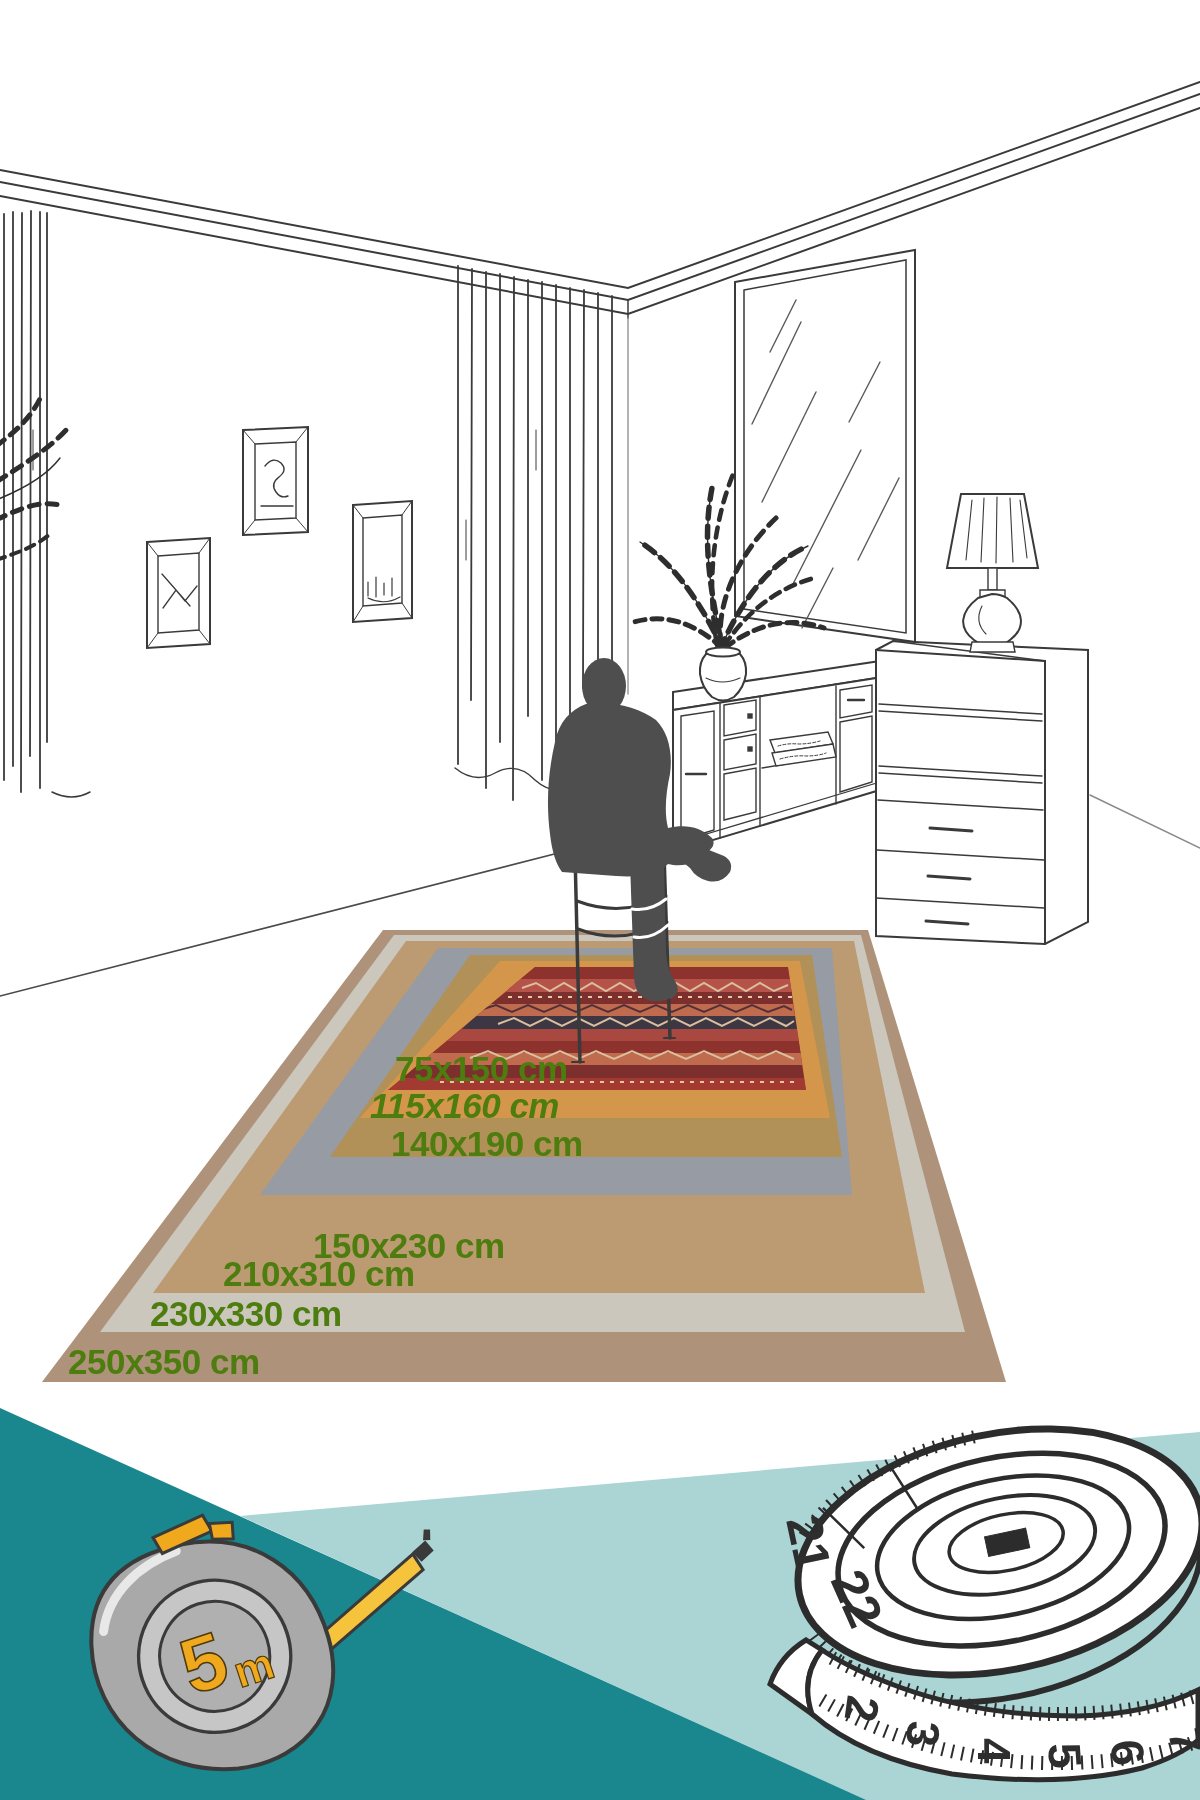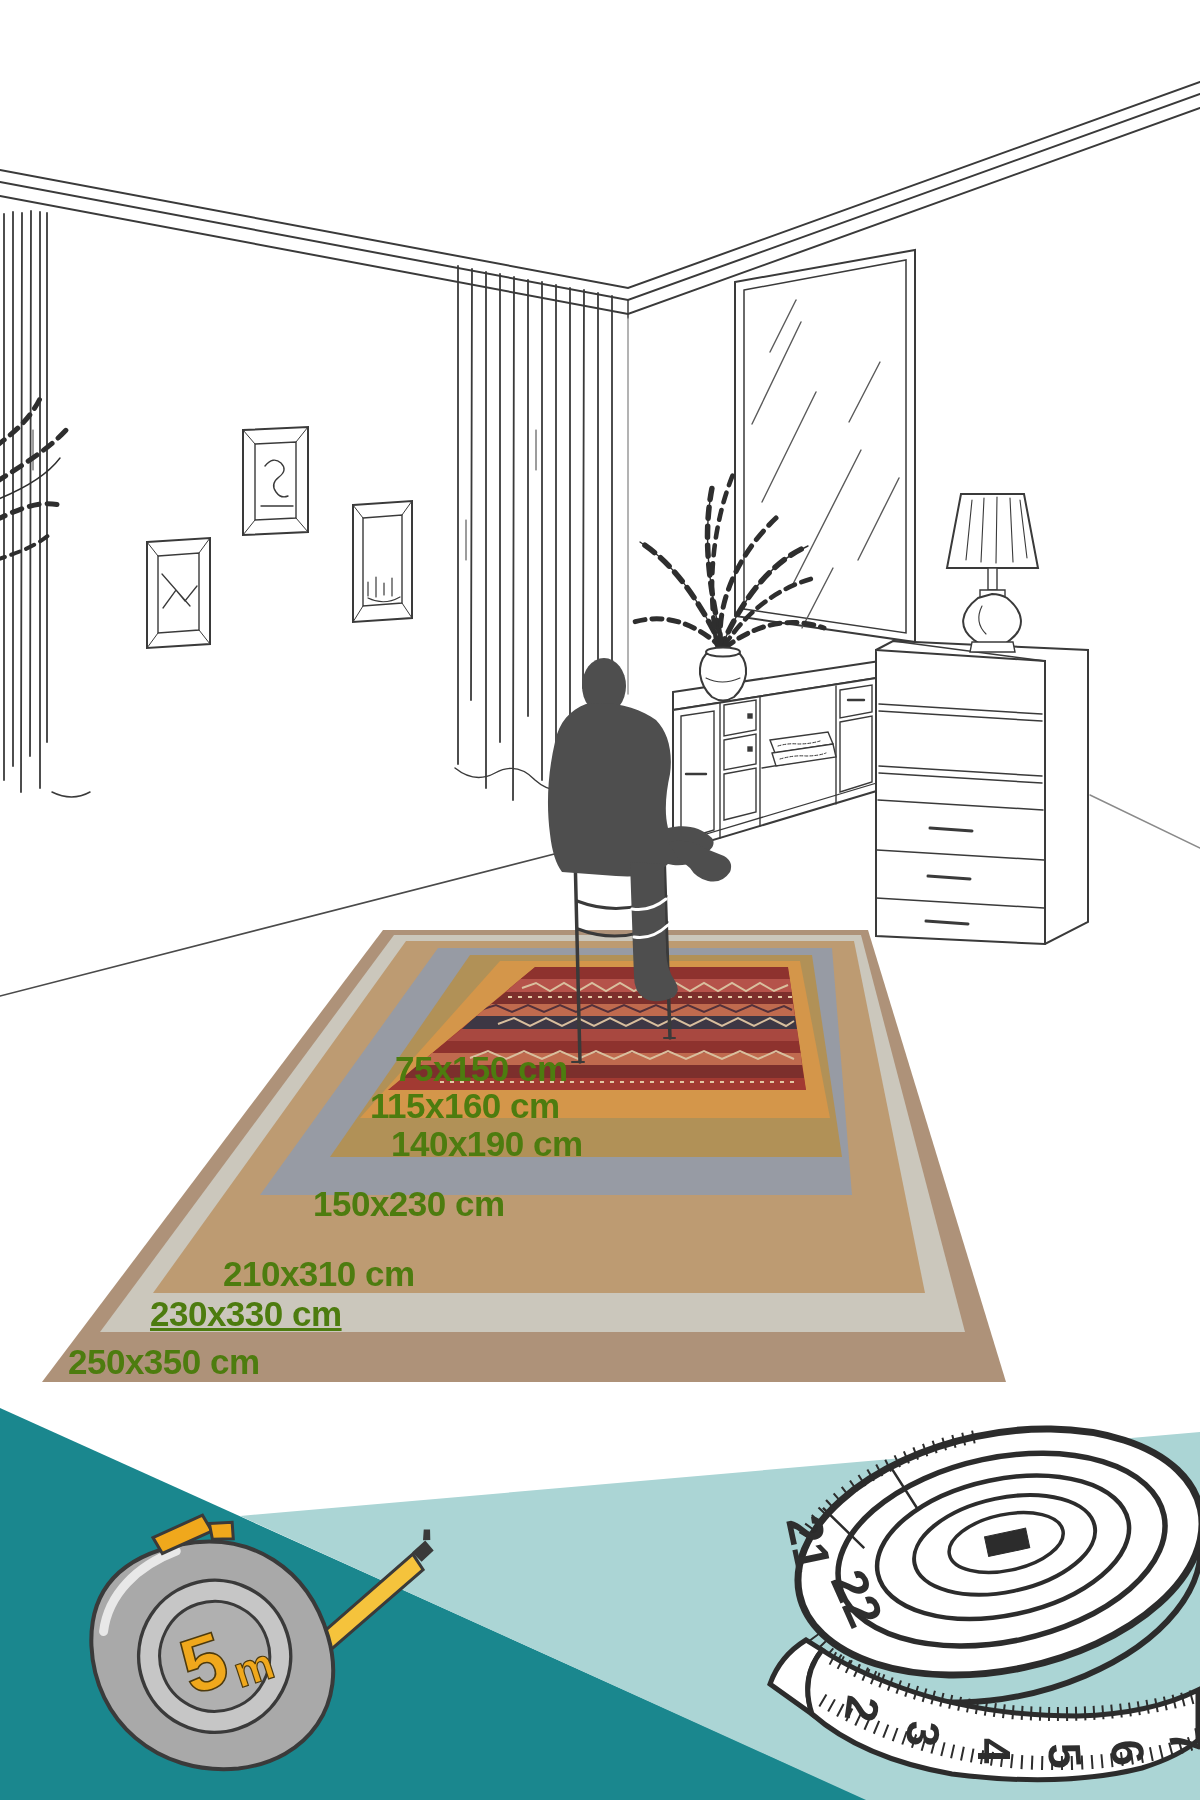--- a/index.html
+++ b/index.html
@@ -293,19 +293,19 @@
         <text font-size="46" transform="translate(978 1738) rotate(90)">4</text>
         <text font-size="46" transform="translate(1048 1744) rotate(86)">5</text>
         <text font-size="46" transform="translate(1110 1742) rotate(82)">6</text>
         <text font-size="46" transform="translate(1168 1732) rotate(78)">7</text>
       </g>
     </g>
   </g>
 </svg>
 
   <div class="rug-label" style="left:395px;top:1051px;">75x150 cm</div>
-  <div class="rug-label" style="left:370px;top:1088px;">115x160 cm</div>
+  <div class="rug-label" style="left:370px;top:1088px;font-style:italic;">115x160 cm</div>
   <div class="rug-label" style="left:383px;top:1126px;margin-left:8px;">140x190 cm</div>
-  <div class="rug-label" style="left:313px;top:1186px;">150x230 cm</div>
+  <div class="rug-label" style="left:313px;top:1228px;">150x230 cm</div>
   <div class="rug-label" style="left:223px;top:1256px;">210x310 cm</div>
-  <div class="rug-label" style="left:150px;top:1296px;text-decoration:underline;">230x330 cm</div>
+  <div class="rug-label" style="left:150px;top:1296px;">230x330 cm</div>
   <div class="rug-label" style="left:68px;top:1344px;">250x350 cm</div>
 </div>
 
 </body></html>

